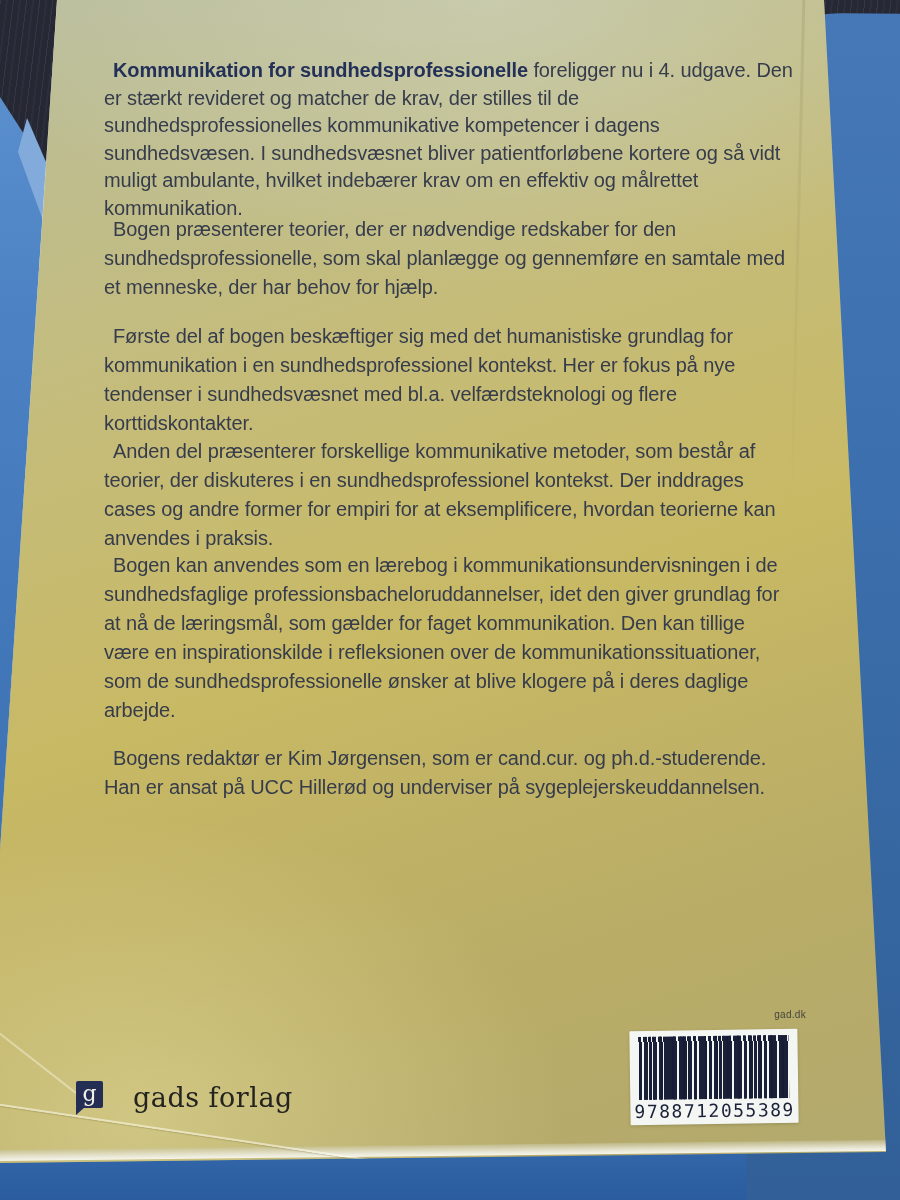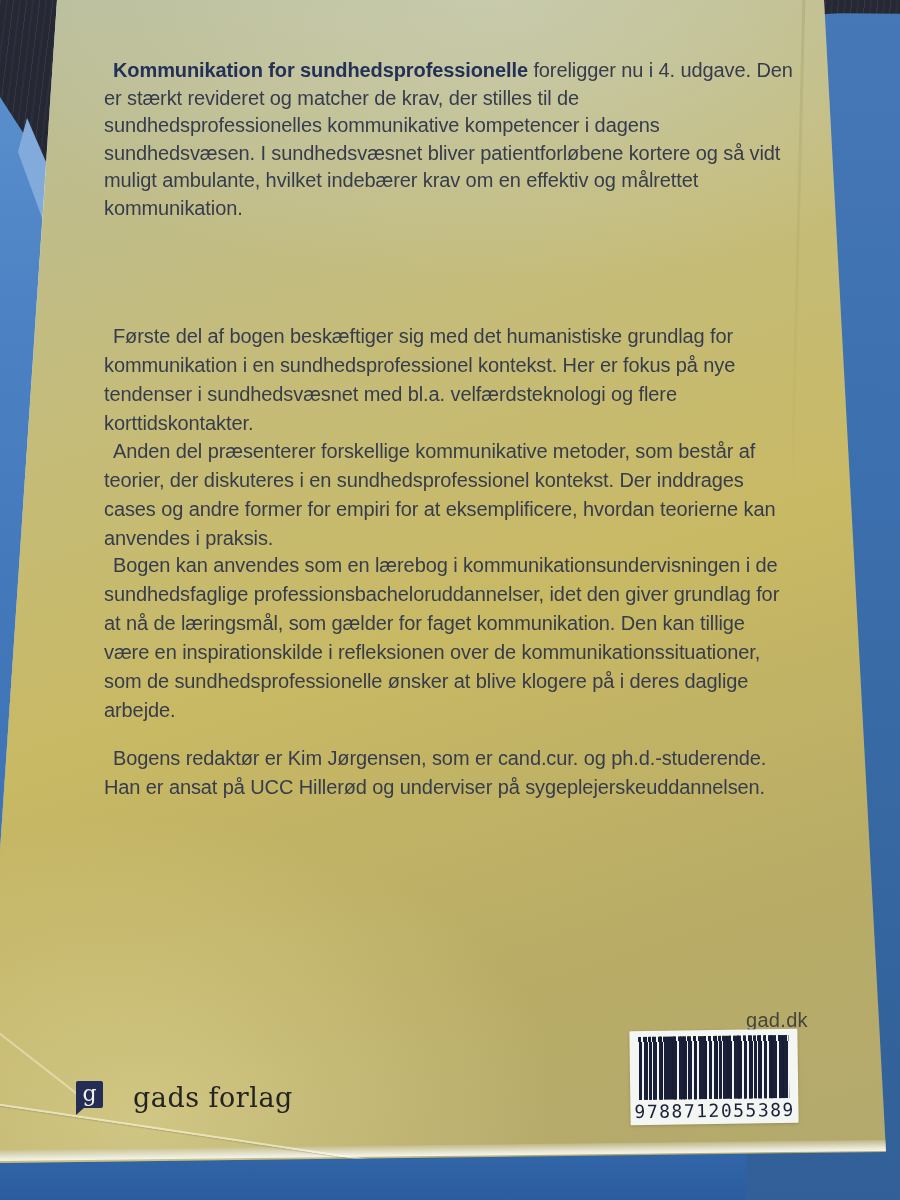--- a/index.html
+++ b/index.html
@@ -94,21 +94,21 @@
     left:76px;top:1107px;width:0;height:0;
     border-left:9px solid #242e55;border-bottom:8px solid transparent;
   }
   .publisher-name{
     left:133px;top:1082px;font-family:"DejaVu Serif", serif;
     font-size:27px;color:#232320;letter-spacing:.5px;text-align:center;
   }
   
   .website{
     left:746px;top:1009px;width:60px;text-align:right;
-    font-size:20px;color:#45453c;letter-spacing:.3px;
+    font-size:10px;color:#45453c;letter-spacing:.3px;
   }
   .barcode-box{
     left:630px;top:1030px;width:168px;height:94px;background:#f4f6f4;
     transform:rotate(-.8deg);border-radius:1px;
     box-shadow:0 1px 3px rgba(60,60,30,.25);
   }
   .bars{
     position:absolute;left:9px;top:6px;right:9px;height:63px;
     background:
       repeating-linear-gradient(90deg,#161c36 0 2px,transparent 2px 11px),
@@ -131,20 +131,21 @@
 
 <div class="abs cover">
   <div class="abs edge-right"></div>
   <div class="abs edge-left"></div>
   <div class="abs edge-bottom"></div>
   <div class="abs crease1"></div>
   <div class="abs crease2"></div>
   <div class="abs crease3"></div>
 
   <p class="para p1"><strong>Kommunikation for sundhedsprofessionelle</strong><span> foreligger nu i 4. udgave. Den er stærkt revideret og matcher de krav, der stilles til de sundhedsprofessionelles kommunikative kompetencer i dagens sundhedsvæsen. I sundhedsvæsnet bliver patientforløbene kortere og så vidt muligt ambulante, hvilket indebærer krav om en effektiv og målrettet kommunikation.</span></p>
+  <p class="para p2">Bogen præsenterer teorier, der er nødvendige redskaber for den sundhedsprofes­sionelle, som skal planlægge og gennemføre en samtale med et menneske, der har behov for hjælp.</p>
   <p class="para p3">Første del af bogen beskæftiger sig med det humanistiske grundlag for kommunika­tion i en sundhedsprofessionel kontekst. Her er fokus på nye tendenser i sundheds­væsnet med bl.a. velfærdsteknologi og flere korttidskontakter.</p>
   <p class="para p4">Anden del præsenterer forskellige kommunikative metoder, som består af teorier, der diskuteres i en sundhedsprofessionel kontekst. Der inddrages cases og andre former for empiri for at eksemplificere, hvordan teorierne kan anvendes i praksis.</p>
   <p class="para p5">Bogen kan anvendes som en lærebog i kommunikationsundervisningen i de sund­hedsfaglige professionsbacheloruddannelser, idet den giver grundlag for at nå de læringsmål, som gælder for faget kommunikation. Den kan tillige være en inspirati­onskilde i refleksionen over de kommunikationssituationer, som de sundhedsprofes­sionelle ønsker at blive klogere på i deres daglige arbejde.</p>
   <p class="para p6">Bogens redaktør er Kim Jørgensen, som er cand.cur. og ph.d.-studerende. Han er ansat på UCC Hillerød og underviser på sygeplejerskeuddannelsen.</p>
 
   <div class="abs logo-box"><span>g</span></div>
   <div class="abs logo-tail"></div>
   <div class="abs publisher-name">gads forlag</div>
 
   <div class="abs website">gad.dk</div>

